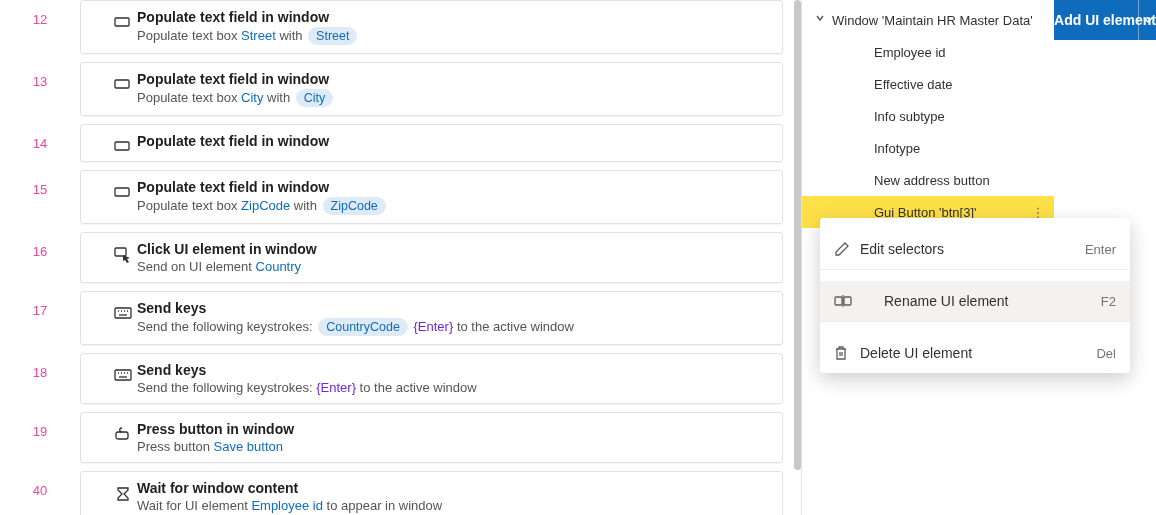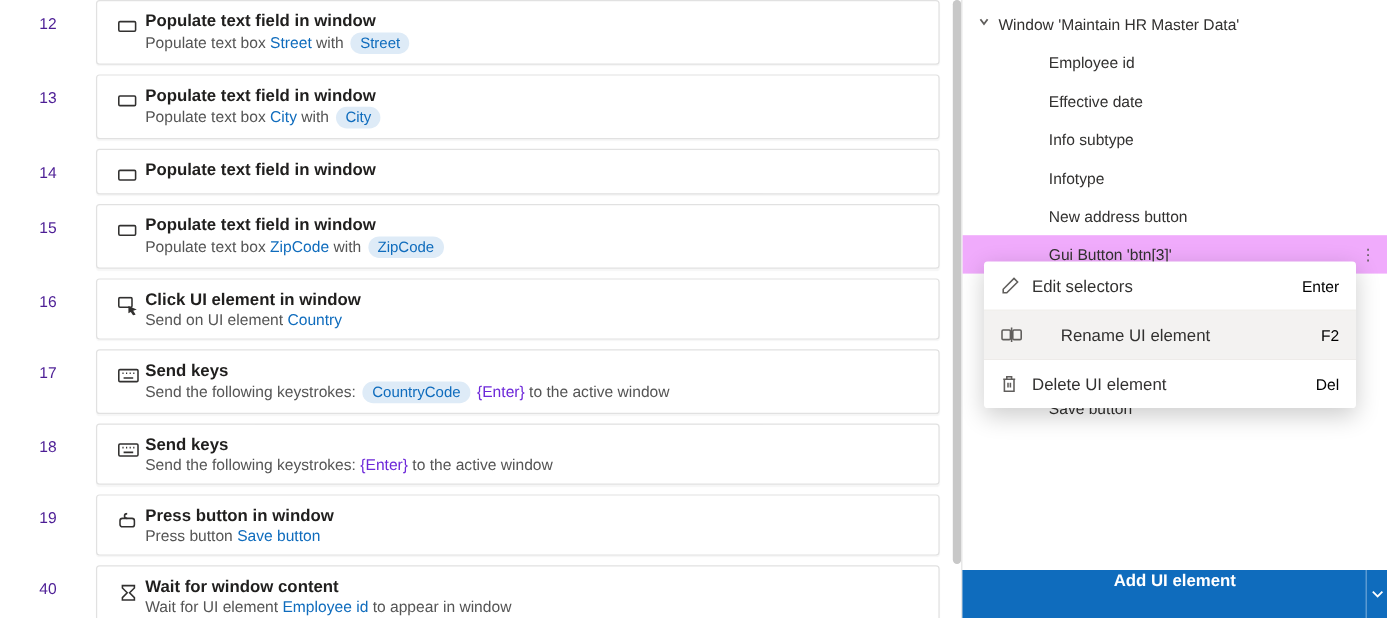--- a/index.html
+++ b/index.html
@@ -1,50 +1,50 @@
 <!DOCTYPE html>
 <html><head>
 <meta charset="utf-8">
 <style>
   * { box-sizing: border-box; margin: 0; padding: 0; }
   body { font-family: "Segoe UI", -apple-system, sans-serif; font-size: 13px; color: #323130; background:#fff; overflow: hidden; }
   .app { display: flex; width: 1156px; height: 515px; position: relative; }
   .left-pane { flex: 1; display: flex; overflow: hidden; position: relative; }
   .steps { flex: 1; padding-right: 18px; overflow-y: auto; }
   .step-row { display: flex; align-items: flex-start; }
-  .step-num { width: 80px; text-align: center; color: #4c1d95; font-size: 13px; padding-top: 12px; }
-  .card { flex: 1; background: #fff; border: 1px solid #e1e1e1; border-radius: 3px; margin-bottom: 8px; padding: 8px 12px; display: flex; align-items: flex-start; box-shadow: 0 1px 1px rgba(0,0,0,0.04); }
+  .step-num { width: 80px; text-align: center; color: #ec4899; font-size: 13px; padding-top: 12px; }
+  .card { flex: 1; background: #fff; border: 1px solid #e1e1e1; border-radius: 3px; margin-bottom: 8px; padding: 8px 28px; display: flex; align-items: flex-start; box-shadow: 0 1px 1px rgba(0,0,0,0.04); }
   .card .icon { width: 28px; display:flex; align-items:center; justify-content:center; padding-top: 6px; color:#323130; }
   .card .body { flex: 1; }
   .card .title { font-weight: 600; font-size: 14px; color: #201f1e; margin-bottom: 2px; }
   .card .desc { font-size: 13px; color: #555; }
   .link { color: #0f6cbd; }
   .chip { display:inline-block; background:#deebf7; color:#0f6cbd; border-radius: 10px; padding: 0 8px; font-size: 12.5px; line-height: 18px; margin: 0 2px; }
   .keys { color:#6d28d9; }
   
   .left-scroll { position:absolute; right:0; top:0; width:8px; height:100%; background:transparent;}
   .left-thumb { position:absolute; right:0; top:0; width:7px; height:470px; background:#c8c8c8; border-radius:4px;}
   
-  .right-pane { width: 355px; border-left: 1px solid #e1e1e1; display: flex; flex-direction: column; position: relative; background:#fff;}
+  .right-pane { width: 355px; border-left: 1px solid #e1e1e1; display: flex; flex-direction: row; position: relative; background:#fff;}
   .tree { flex:1; overflow-y:auto; padding-top:4px; }
   .tree-row { display:flex; align-items:center; height:32px; font-size:13px; padding-left: 12px; position:relative;}
   .tree-row.lvl0 { padding-left: 30px; font-weight:400;}
   .tree-row.lvl1 { padding-left: 72px; }
-  .tree-row.selected { background:#f0abfc; }
+  .tree-row.selected { background:#fde047; }
   .tree-row .chev { position:absolute; left:12px; top:8px; color:#605e5c;}
   .tree-row .more { margin-left:auto; margin-right:6px; color:#605e5c; width:20px; text-align:center;}
-  .add-btn { height: 40px; background:#0f6cbd; color:#fff; font-size:14px; font-weight:600; display:flex; align-items:flex-start; justify-content:center; margin: 0; position:relative;}
+  .add-btn { height: 40px; background:#0f6cbd; color:#fff; font-size:14px; font-weight:600; display:flex; align-items:center; justify-content:center; margin: 0; position:relative;}
   .add-split { position:absolute; right:0; top:0; bottom:0; width:18px; border-left:1px solid rgba(255,255,255,0.4); display:flex; align-items:center; justify-content:center; color:#fff;}
   
   .context-menu { position:absolute; top:218px; right:26px; width:310px; background:#fff; border-radius:3px; box-shadow: 0 6px 20px rgba(0,0,0,0.2); z-index:50; overflow:hidden;}
-  .cm-row { display:flex; align-items:center; height:40px; padding: 0 14px; font-size:14px; }
+  .cm-row { display:flex; align-items:center; height:40px; padding: 0 14px; font-size:14px;margin-top:11px; }
   .cm-row.hover { background:#f3f2f1;gap:24px; }
   .cm-row .cm-icon { width:26px; color:#605e5c; display:flex; align-items:center;}
   .cm-row .cm-label { flex:1; }
-  .cm-row .cm-key { color:#000000; font-size:13px;}
+  .cm-row .cm-key { color:#737373; font-size:13px;}
   .cm-sep { height:1px; background:#edebe9; }
   
   svg { display:block; }
 </style>
 </head>
 <body>
 
 <div class="app">
   <div class="left-pane">
     <div class="steps" id="steps">

